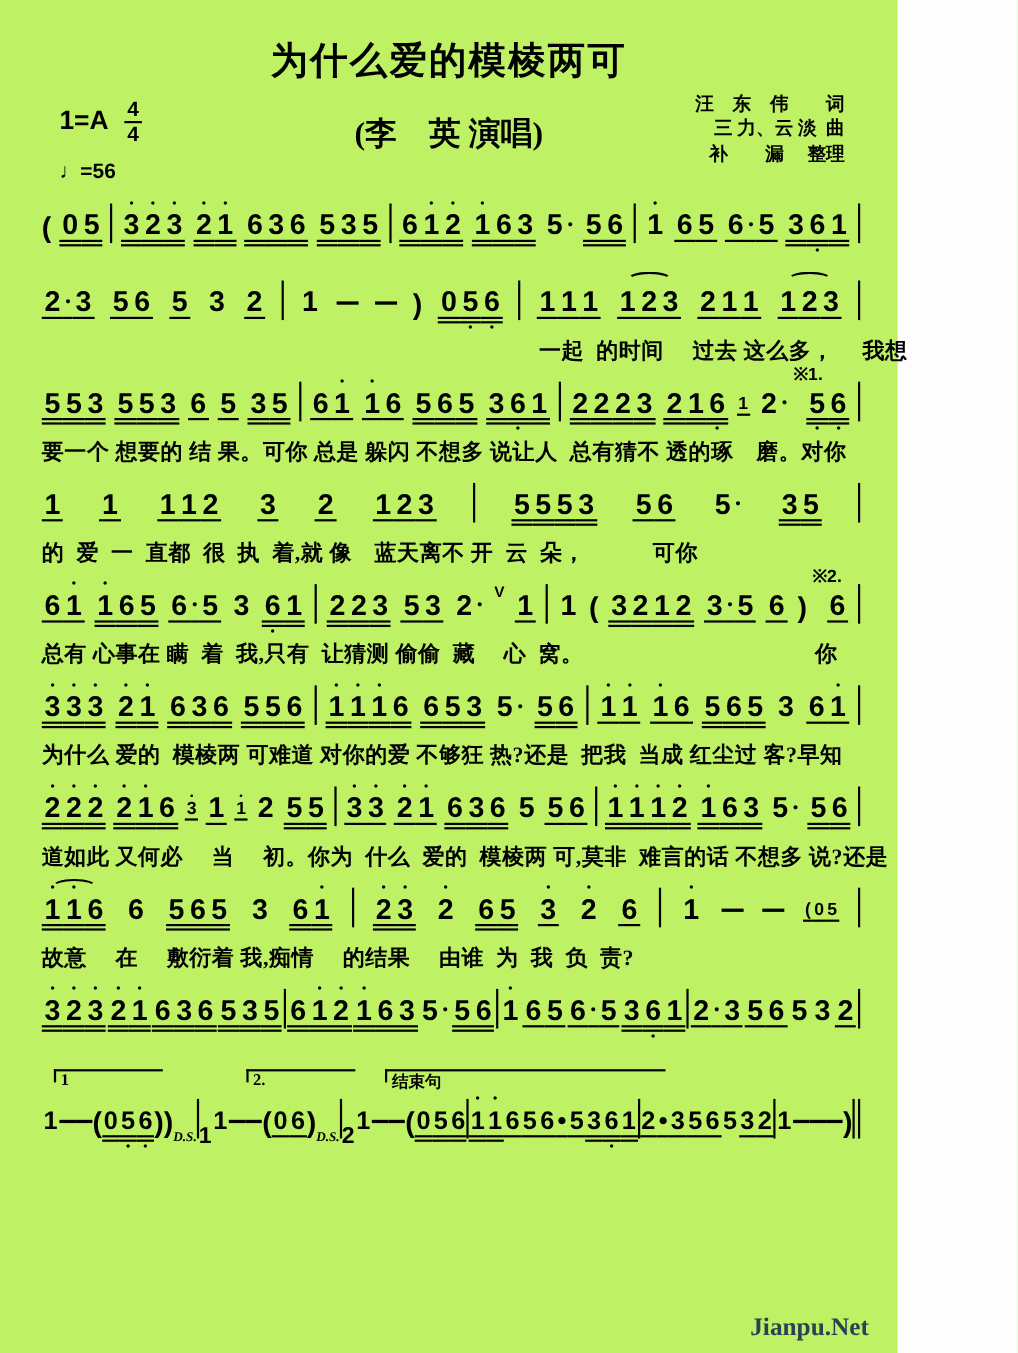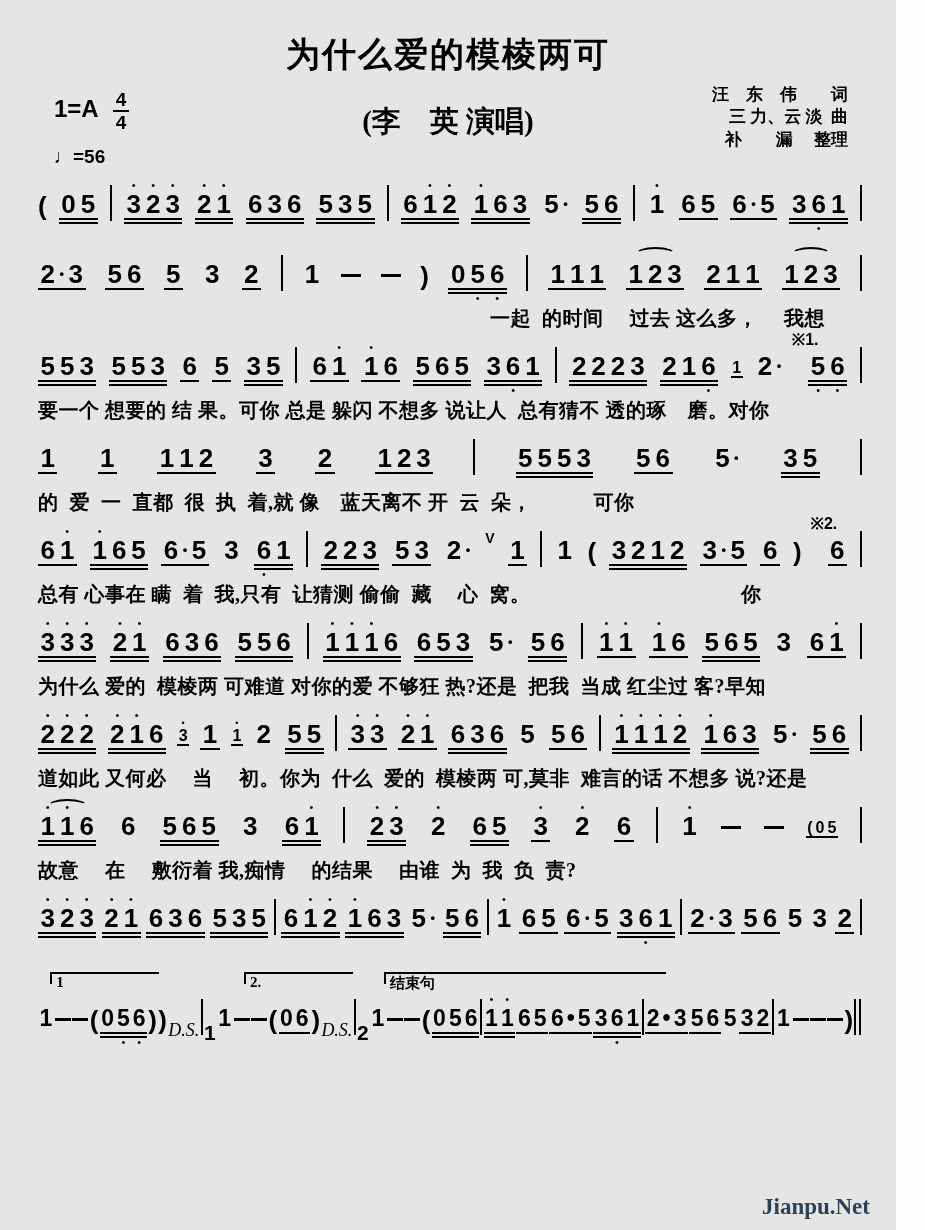--- a/index.html
+++ b/index.html
@@ -1,17 +1,17 @@
 <!DOCTYPE html>
 <html><head>
 <meta charset="utf-8">
 <style>
   html,body{margin:0;padding:0;background:#fdfdfd;}
   body{width:925px;font-family:"Liberation Sans",sans-serif;color:#000;}
-  .sheet{width:896px;min-height:1230px;background:#e5e5e5;padding:0;box-sizing:border-box;position:relative;}
+  .sheet{width:816px;min-height:1230px;background:#bef264;padding:0;box-sizing:border-box;position:relative;}
   .inner{padding:6px 18px 0 18px;}
 
   
   .title{text-align:center;font-size:34px;font-weight:bold;margin:26px 0 4px 0;letter-spacing:2px;}
   .head-row{position:relative;height:96px;margin-top:6px;}
   .key-block{position:absolute;left:36px;top:6px;font-size:24px;font-weight:bold;}
   .keysig{display:inline-block;}
   .frac{display:inline-block;vertical-align:middle;text-align:center;font-size:19px;line-height:1;margin-left:14px;font-weight:bold;}
   .frac .num{display:block;border-bottom:2.5px solid #000;padding:0 3px 1px 3px;}
   .frac .den{display:block;padding-top:1px;}
@@ -37,21 +37,21 @@
   .slur{position:absolute;top:-3px;left:15%;right:15%;height:11px;border:2px solid transparent;border-top:2.5px solid #000;border-radius:50%;}
 
   .bar{display:inline-block;width:2px;height:36px;background:#000;margin-bottom:13px;}
   .dbar{display:inline-flex;gap:3px;margin-bottom:13px;}
   .dbar i{display:inline-block;width:2px;height:36px;background:#000;}
   .paren{font-size:26px;font-weight:bold;line-height:28px;margin-bottom:14px;}
   .dash{display:inline-block;width:20px;height:3.5px;background:#000;margin-bottom:27px;}
   .breath{font-size:14px;font-weight:bold;align-self:flex-start;margin-top:4px;}
   .mark{position:relative;width:0;align-self:flex-end;}
   .mark i{position:absolute;bottom:46px;left:-4px;font-style:normal;font-size:16px;font-weight:bold;white-space:nowrap;}
-  .ds{font-size:18px;font-weight:normal;font-style:italic;font-family:"Liberation Serif",serif;margin-bottom:7px;}
+  .ds{font-size:12px;font-weight:bold;font-style:italic;font-family:"Liberation Serif",serif;margin-bottom:7px;}
   .voltnum{font-size:21px;font-weight:bold;margin-bottom:3px;}
 
   .grp.g .dg,.grp.small .dg{font-size:16px;height:17px;line-height:17px;padding:0 1.5px;}
   .grp.g .du,.grp.small .du{height:7px;font-size:9px;line-height:7px;}
   .grp.g .dl,.grp.small .dl{height:4px;}
   .grp.g .uz,.grp.small .uz{height:4px;}
   .grp.g.u1 .uz,.grp.small.u1 .uz{border-top:2px solid #000;}
   .grp.small.u1 .uz{border-top:2px solid #000;}
   .grp.g{margin-bottom:12px;}
   .grp.small{margin-bottom:12px;}

